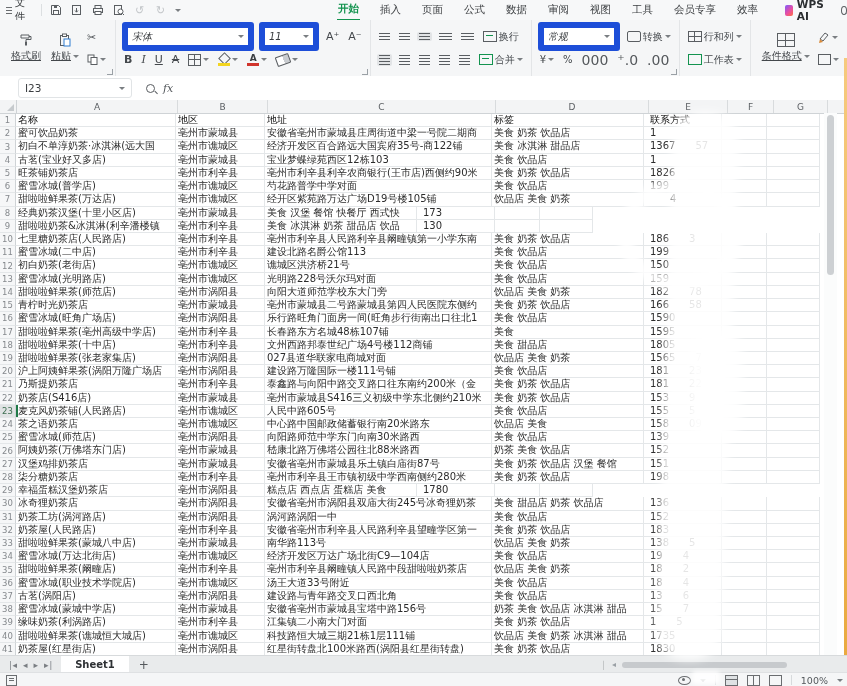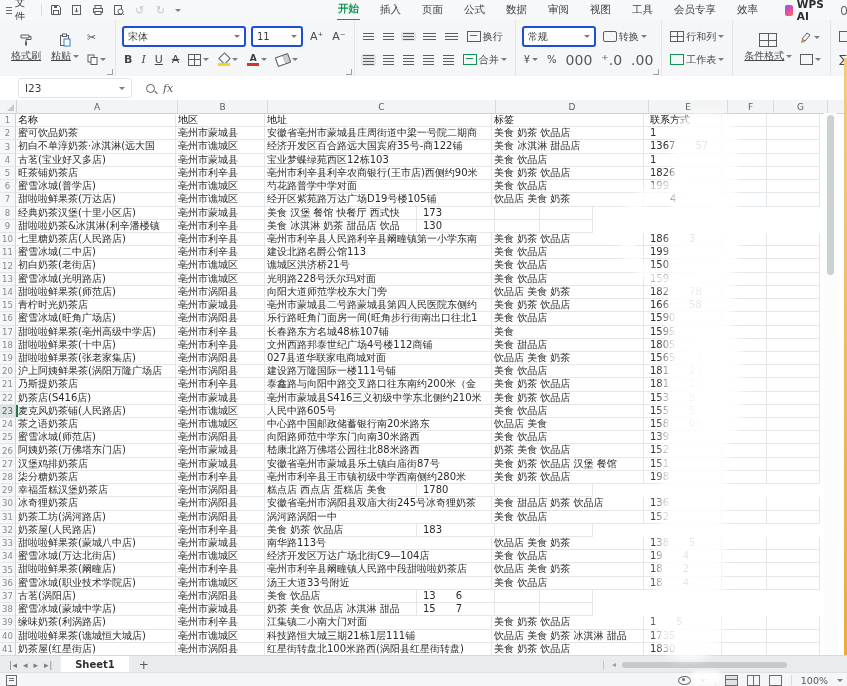--- a/index.html
+++ b/index.html
@@ -31,22 +31,22 @@
   
   #ribbon{left:0;top:20px;width:847px;height:56px;background:#f5f6f7;border-bottom:1px solid #dfe2e4;
           display:flex;align-items:stretch;font-size:10px;color:#44484c;overflow:hidden;}
   .rg{display:flex;align-items:center;padding:4px 6px;position:relative;flex:0 0 auto;}
   .rg + .rg{border-left:1px solid #e3e5e7;}
   .bigbtn{display:flex;flex-direction:column;align-items:center;justify-content:center;gap:2px;padding:0 5px;text-decoration:underline;}
   .minicol{display:flex;flex-direction:column;justify-content:space-between;height:40px;padding:0 3px;}
   .mini{display:flex;align-items:center;gap:2px;height:18px;color:#54585c;font-size:11px;}
   .tworow{display:flex;flex-direction:column;justify-content:space-between;height:42px;}
   .rrow{display:flex;align-items:center;gap:5px;height:19px;}
-  .combo{background:#fff;border:2px solid #1d4ed8;border-radius:3px;height:17px;display:flex;align-items:center;
-         justify-content:space-between;padding:0 4px;font-size:10px;color:#3a3d40;}
+  .combo{background:#fff;border:6px solid #1d4ed8;border-radius:3px;height:17px;display:flex;align-items:center;
+         justify-content:space-between;padding:0 4px;font-size:10px;color:#3a3d40;font-style:italic;}
   .btn{display:flex;align-items:center;gap:2px;padding:1px 2px;border-radius:2px;}
   .btn.on{background:#e2e4e6;}
   .bld{font-weight:bold;font-size:11px;}
   .itl{font-style:italic;font-family:"DejaVu Serif",serif;font-size:11px;}
   .unl{text-decoration:underline;font-size:11px;}
   .stk{text-decoration:line-through;font-size:11px;}
   .i-al{width:11px;height:10px;background:repeating-linear-gradient(to bottom,#5a5e62 0 1px,transparent 1px 3px);}
   .i-alv{width:11px;height:7px;background:repeating-linear-gradient(to bottom,#5a5e62 0 1px,transparent 1px 3px);}
   .i-brd{width:11px;height:10px;border:1px solid #5a5e62;
      background:linear-gradient(#5a5e62,#5a5e62) 50% 0/1px 100% no-repeat,linear-gradient(#5a5e62,#5a5e62) 0 50%/100% 1px no-repeat;}
@@ -734,20 +734,21 @@
         <div class="cell cC">涡河路涡阳一中</div>
         <div class="cell cD">美食 饮品店</div>
         <div class="cell cE">152    </div>
         <div class="cell cF"></div>
         <div class="cell cG"></div>
       </div>
       <div class="grid-row">
         <div class="rh">32</div>
         <div class="cell cA">奶茶屋(人民路店)</div>
         <div class="cell cB">亳州市利辛县</div>
+        <div class="cell cC">安徽省亳州市利辛县人民路利辛县望疃学区第一</div>
         <div class="cell cD">美食 奶茶 饮品店</div>
         <div class="cell cE">183    </div>
         <div class="cell cF"></div>
         <div class="cell cG"></div>
       </div>
       <div class="grid-row">
         <div class="rh">33</div>
         <div class="cell cA">甜啦啦鲜果茶(蒙城八中店)</div>
         <div class="cell cB">亳州市蒙城县</div>
         <div class="cell cC">南华路113号</div>
@@ -783,29 +784,31 @@
         <div class="cell cC">汤王大道33号附近</div>
         <div class="cell cD">美食 饮品店</div>
         <div class="cell cE">18    4</div>
         <div class="cell cF"></div>
         <div class="cell cG"></div>
       </div>
       <div class="grid-row">
         <div class="rh">37</div>
         <div class="cell cA">古茗(涡阳店)</div>
         <div class="cell cB">亳州市涡阳县</div>
+        <div class="cell cC">建设路与青年路交叉口西北角</div>
         <div class="cell cD">美食 饮品店</div>
         <div class="cell cE">13    6</div>
         <div class="cell cF"></div>
         <div class="cell cG"></div>
       </div>
       <div class="grid-row">
         <div class="rh">38</div>
         <div class="cell cA">蜜雪冰城(蒙城中学店)</div>
         <div class="cell cB">亳州市蒙城县</div>
+        <div class="cell cC">安徽省亳州市蒙城县宝塔中路156号</div>
         <div class="cell cD">奶茶 美食 饮品店 冰淇淋 甜品</div>
         <div class="cell cE">15    7</div>
         <div class="cell cF"></div>
         <div class="cell cG"></div>
       </div>
       <div class="grid-row">
         <div class="rh">39</div>
         <div class="cell cA">缘味奶茶(利涡路店)</div>
         <div class="cell cB">亳州市利辛县</div>
         <div class="cell cC">江集镇二小南大门对面</div>

